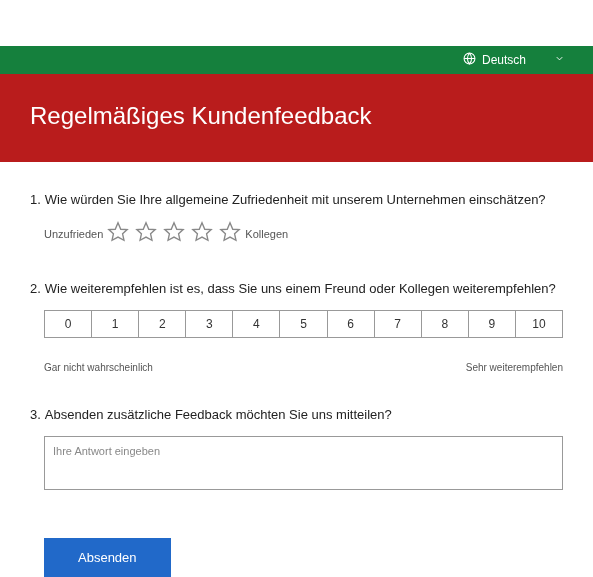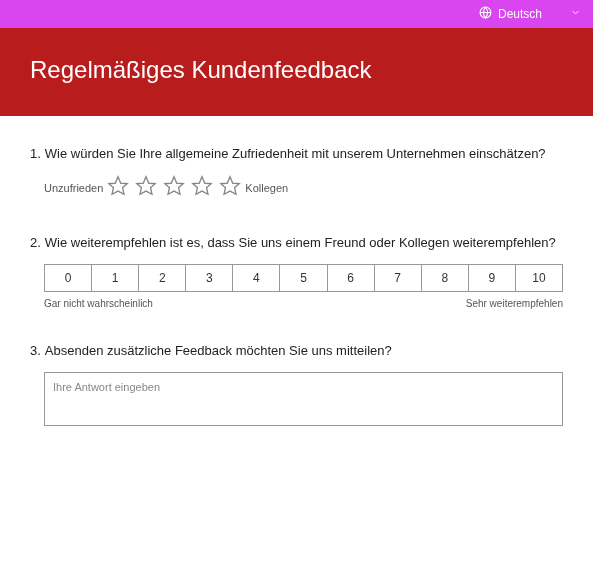--- a/index.html
+++ b/index.html
@@ -4,24 +4,25 @@
   <style>
     * { box-sizing: border-box; margin: 0; padding: 0; }
     body {
       font-family: 'Segoe UI', Tahoma, sans-serif;
       background: #fff;
       width: 593px;
       height: 577px;
       overflow: hidden;
     }
     .lang-bar {
-      background: #d946ef;
+      background: #15803d;
       display: flex;
       justify-content: flex-end;
-      padding: 4px 8px;
+      padding: 4px 24px;
+      margin-top: 46px;
     }
     .lang-selector {
       display: flex;
       align-items: center;
       color: #fff;
       font-size: 12px;
       gap: 6px;
       cursor: pointer;
       padding: 2px 4px;
       width: 110px;
@@ -75,21 +76,21 @@
       padding: 6px 0;
       border-right: 1px solid #999;
       cursor: pointer;
       color: #333;
     }
     .nps-cell:last-child { border-right: none; }
     .nps-labels {
       display: flex;
       justify-content: space-between;
       margin-left: 14px;
-      margin-top: 6px;
+      margin-top: 24px;
       font-size: 10px;
       color: #555;
       align-items: flex-end;
     }
     .textarea-wrap {
       margin-left: 14px;
     }
     textarea {
       width: 100%;
       border: 1px solid #999;
@@ -196,14 +197,15 @@
   <div class="question">
     <div class="q-row">
       <span class="q-num">3.</span>
       <span>Absenden zusätzliche Feedback möchten Sie uns mitteilen?</span>
     </div>
     <div class="textarea-wrap">
       <textarea placeholder="Ihre Antwort eingeben" style=""></textarea>
     </div>
   </div>
 
+  <button class="submit-btn">Absenden</button>
 
 </div>
 
 </body></html>

